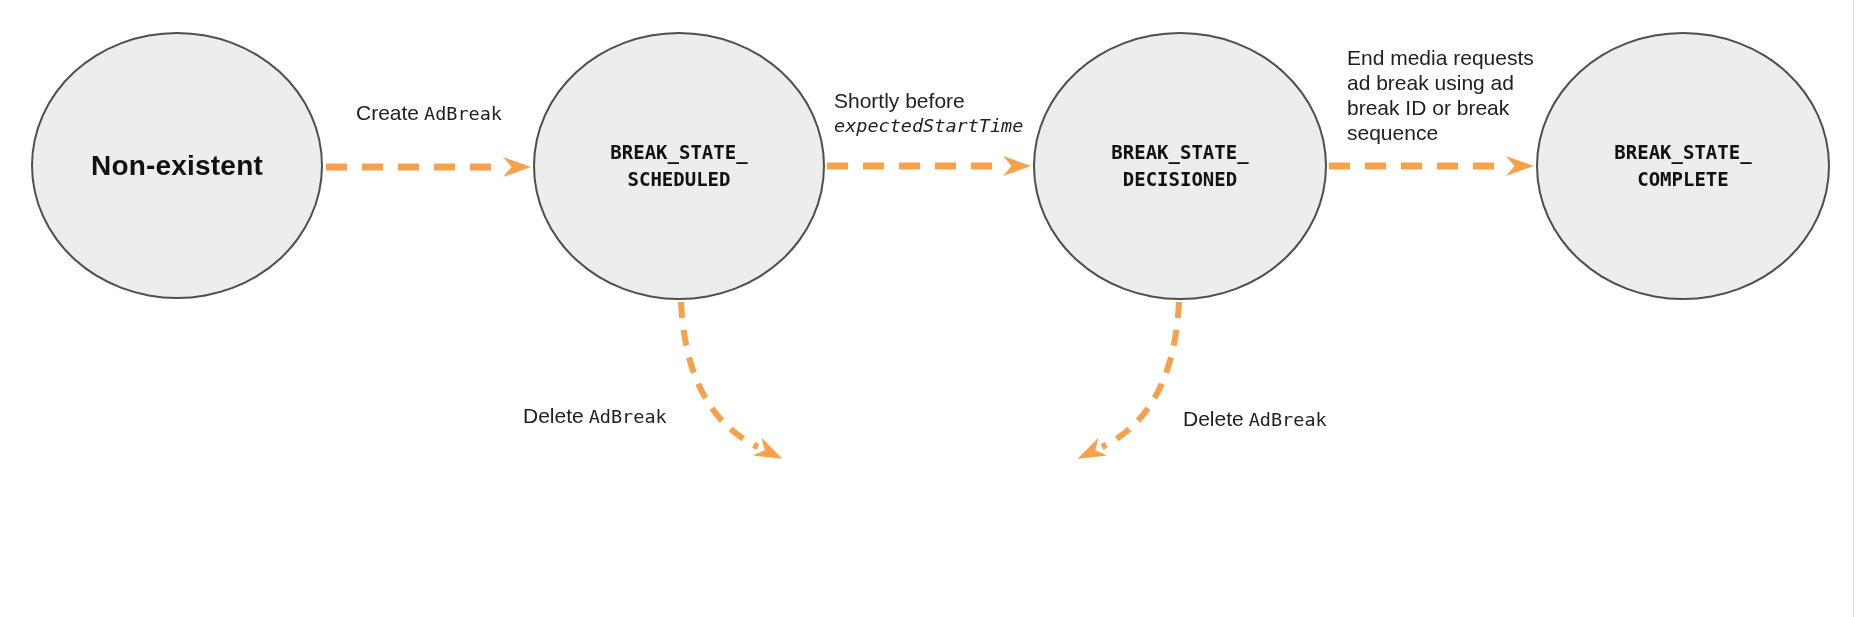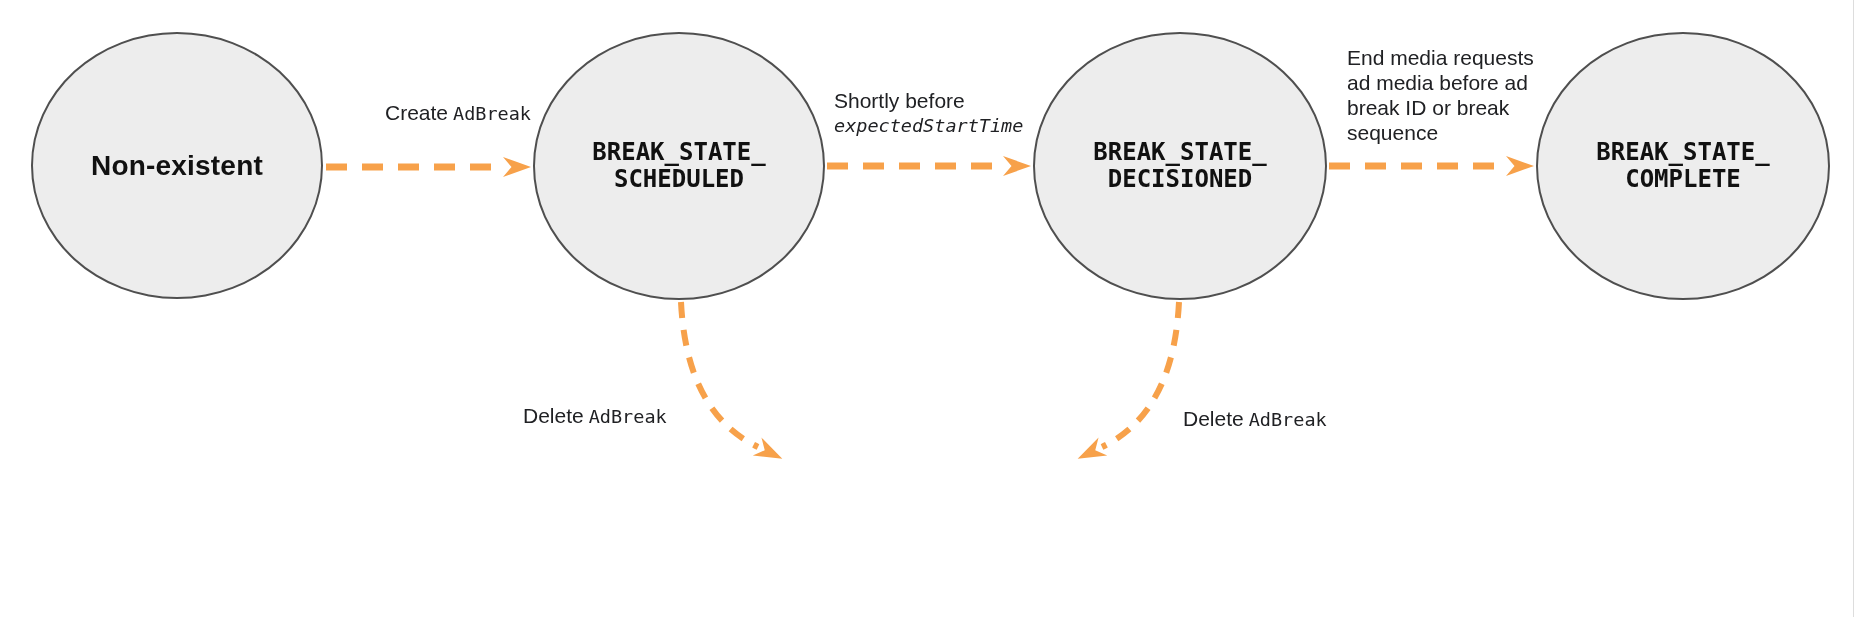--- a/index.html
+++ b/index.html
@@ -40,21 +40,21 @@
   }
   .node-label-sans {
     font-family: "Liberation Sans", sans-serif;
     font-weight: bold;
     font-size: 28px;
     letter-spacing: 0.2px;
   }
   .node-label-mono {
     font-family: "DejaVu Sans Mono", monospace;
     font-weight: bold;
-    font-size: 24px;
+    font-size: 19px;
     line-height: 27px;
     white-space: nowrap;
   }
 
   .edge-label {
     position: absolute;
     color: var(--label-text, #202124);
     font-size: 21px;
     line-height: 25px;
     white-space: nowrap;
@@ -62,21 +62,21 @@
   .code-inline {
     font-family: "DejaVu Sans Mono", monospace;
     font-size: 18.5px;
     margin-left: 0.27em;
   }
   .code-line {
     font-family: "DejaVu Sans Mono", monospace;
     font-size: 18.5px;
     font-style: italic;
   }
-  .center { text-align: right; }
+  .center { text-align: center; }
 
   .right-edge-line {
     position: absolute;
     top: 0;
     left: 1853px;
     width: 1px;
     height: 617px;
     background: var(--edge-line, #DDDDDD);
   }
 </style>
@@ -122,21 +122,21 @@
     <span>Create</span><span class="code-inline">AdBreak</span>
   </div>
 
   <div class="edge-label" style="left:834px; top:88px;">
     <div>Shortly before</div>
     <div class="code-line">expectedStartTime</div>
   </div>
 
   <div class="edge-label" style="left:1347px; top:45px;">
     <div>End media requests</div>
-    <div>ad media before ad</div>
+    <div>ad break using ad</div>
     <div>break ID or break</div>
     <div>sequence</div>
   </div>
 
   <div class="edge-label" style="left:523px; top:403px;">
     <span>Delete</span><span class="code-inline">AdBreak</span>
   </div>
 
   <div class="edge-label" style="left:1183px; top:406px;">
     <span>Delete</span><span class="code-inline">AdBreak</span>

